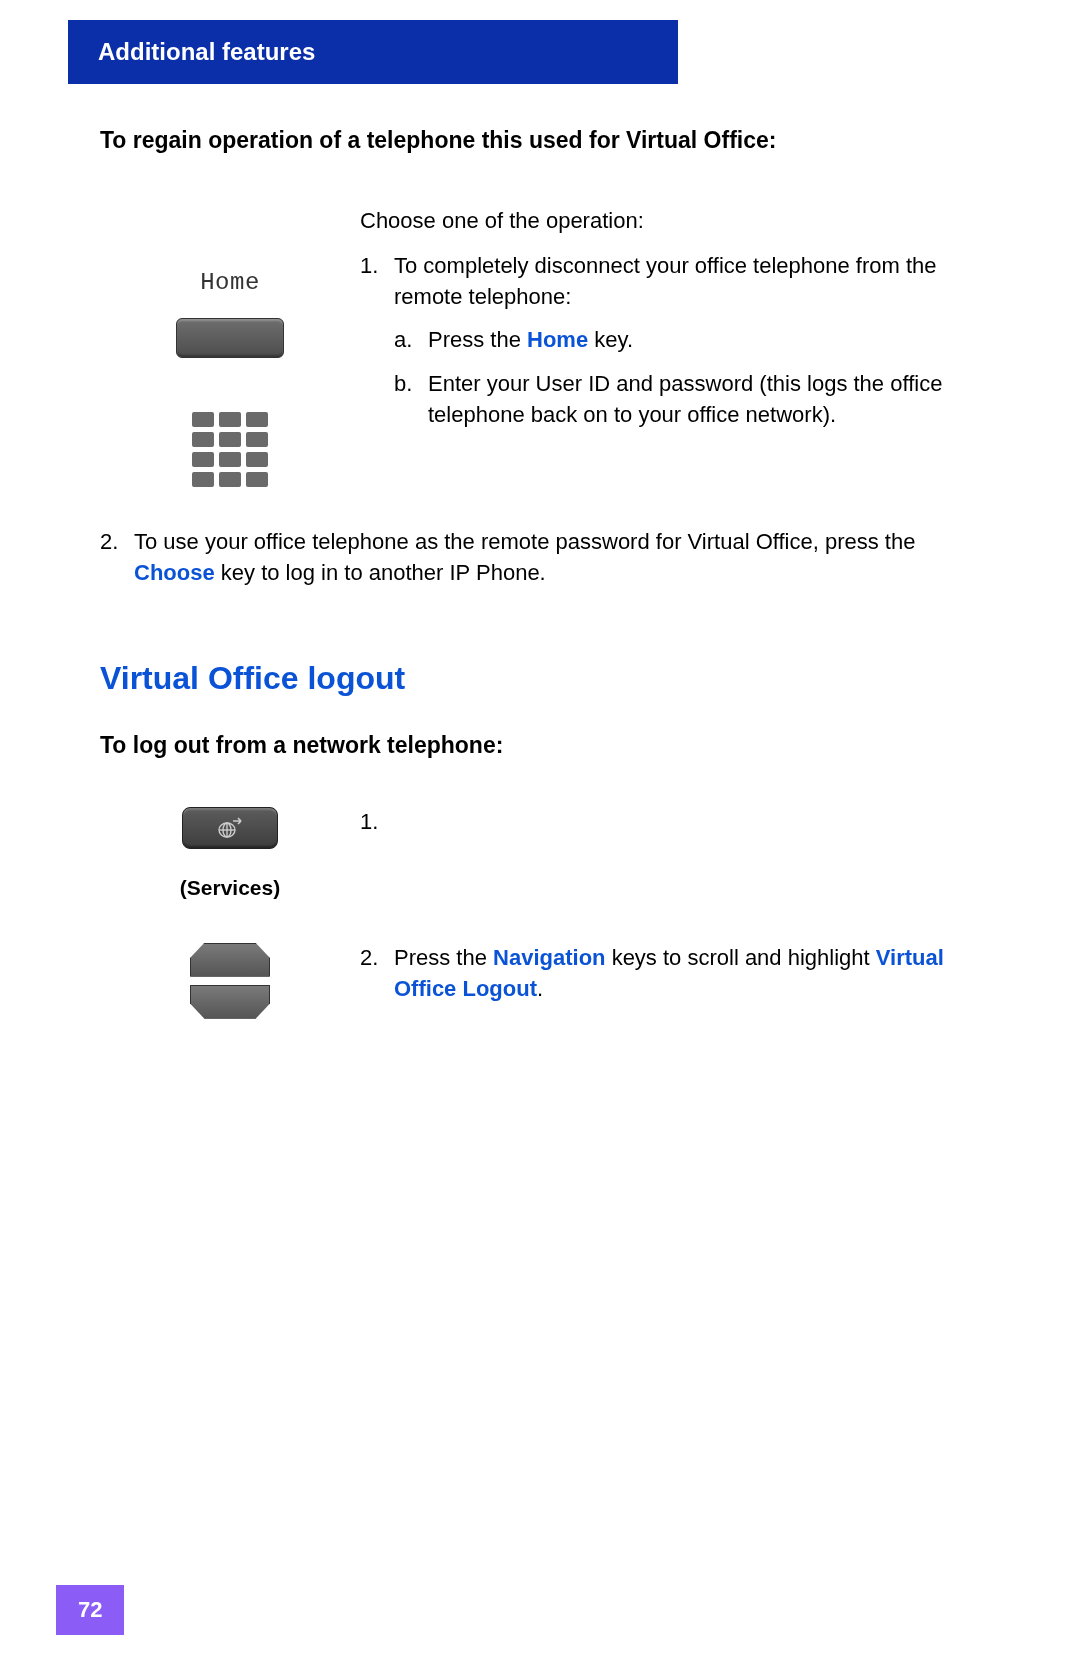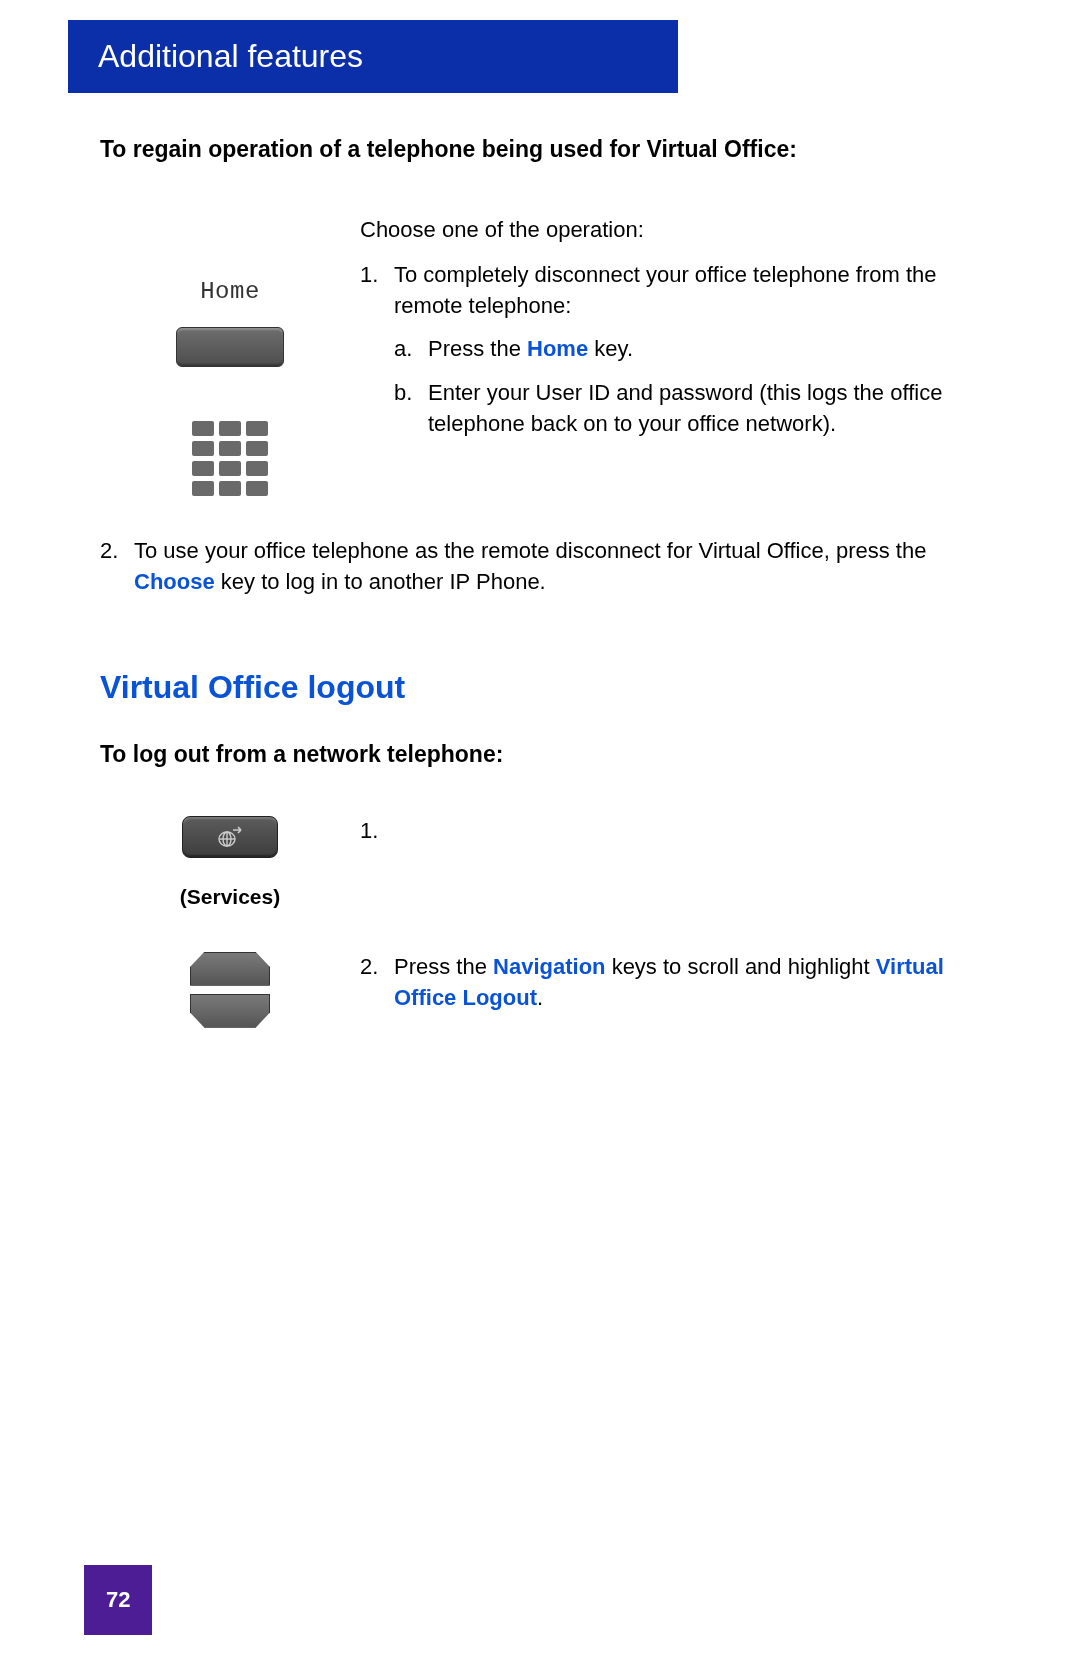--- a/index.html
+++ b/index.html
@@ -7,22 +7,22 @@
     font-family: Arial, Helvetica, sans-serif;
     background: #fff;
     width: 1080px;
     height: 1669px;
     position: relative;
     color: #000;
   }
   .header-bar {
     background: #0a2fa8;
     color: #fff;
-    font-weight: normal;
-    font-size: 32px;
+    font-weight: bold;
+    font-size: 24px;
     padding: 18px 0 18px 30px;
     margin-left: 68px;
     width: 610px;
     margin-top: 20px;
   }
   .content {
     margin-left: 100px;
     margin-right: 120px;
     margin-top: 40px;
     font-size: 22px;
@@ -119,37 +119,37 @@
   .intro-line { margin-bottom: 14px; }
   ol.num { list-style: none; padding-left: 0; }
   ol.num > li { display: flex; margin-bottom: 18px; }
   ol.num > li > .n { width: 34px; flex-shrink: 0; }
   ol.alpha { list-style: none; padding-left: 0; margin-top: 12px; }
   ol.alpha > li { display: flex; margin-bottom: 14px; }
   ol.alpha > li > .a { width: 34px; flex-shrink: 0; }
   .kw { color: #0a53d6; font-weight: bold; }
   .page-num-block {
     position: absolute;
-    left: 84px;
+    left: 56px;
     bottom: 34px;
-    background: #4c1d95;
+    background: #8b5cf6;
     color: #fff;
     font-weight: bold;
     font-size: 22px;
-    padding: 22px 22px;
+    padding: 12px 22px;
   }
 </style>
 </head>
 <body>
 
 <div class="header-bar">Additional features</div>
 
 <div class="content">
 
-  <div class="task-heading">To regain operation of a telephone being used for Virtual Office:</div>
+  <div class="task-heading">To regain operation of a telephone this used for Virtual Office:</div>
 
   <div class="row">
     <div class="icon-col" style="padding-top:60px;">
       <div class="softkey-label">Home</div>
       <div class="softkey-btn"></div>
       <div style="height:18px"></div>
       <div class="keypad">
         <div></div>
           <div></div>
           <div></div>
@@ -188,21 +188,21 @@
       </ol>
     </div>
   </div>
 
   <div class="row">
     <div class="text-col">
       <ol class="num">
         <li>
           <span class="n">2.</span>
           <div>
-            <span>To use your office telephone as the remote disconnect for Virtual Office, press the </span><span class="kw">Choose</span><span> key to log in to another IP Phone.</span>
+            <span>To use your office telephone as the remote password for Virtual Office, press the </span><span class="kw">Choose</span><span> key to log in to another IP Phone.</span>
           </div>
         </li>
       </ol>
     </div>
   </div>
 
   <div class="section-heading">Virtual Office logout</div>
   <div class="task-heading" style="margin-bottom:46px;">To log out from a network telephone:</div>
 
   <div class="row">

